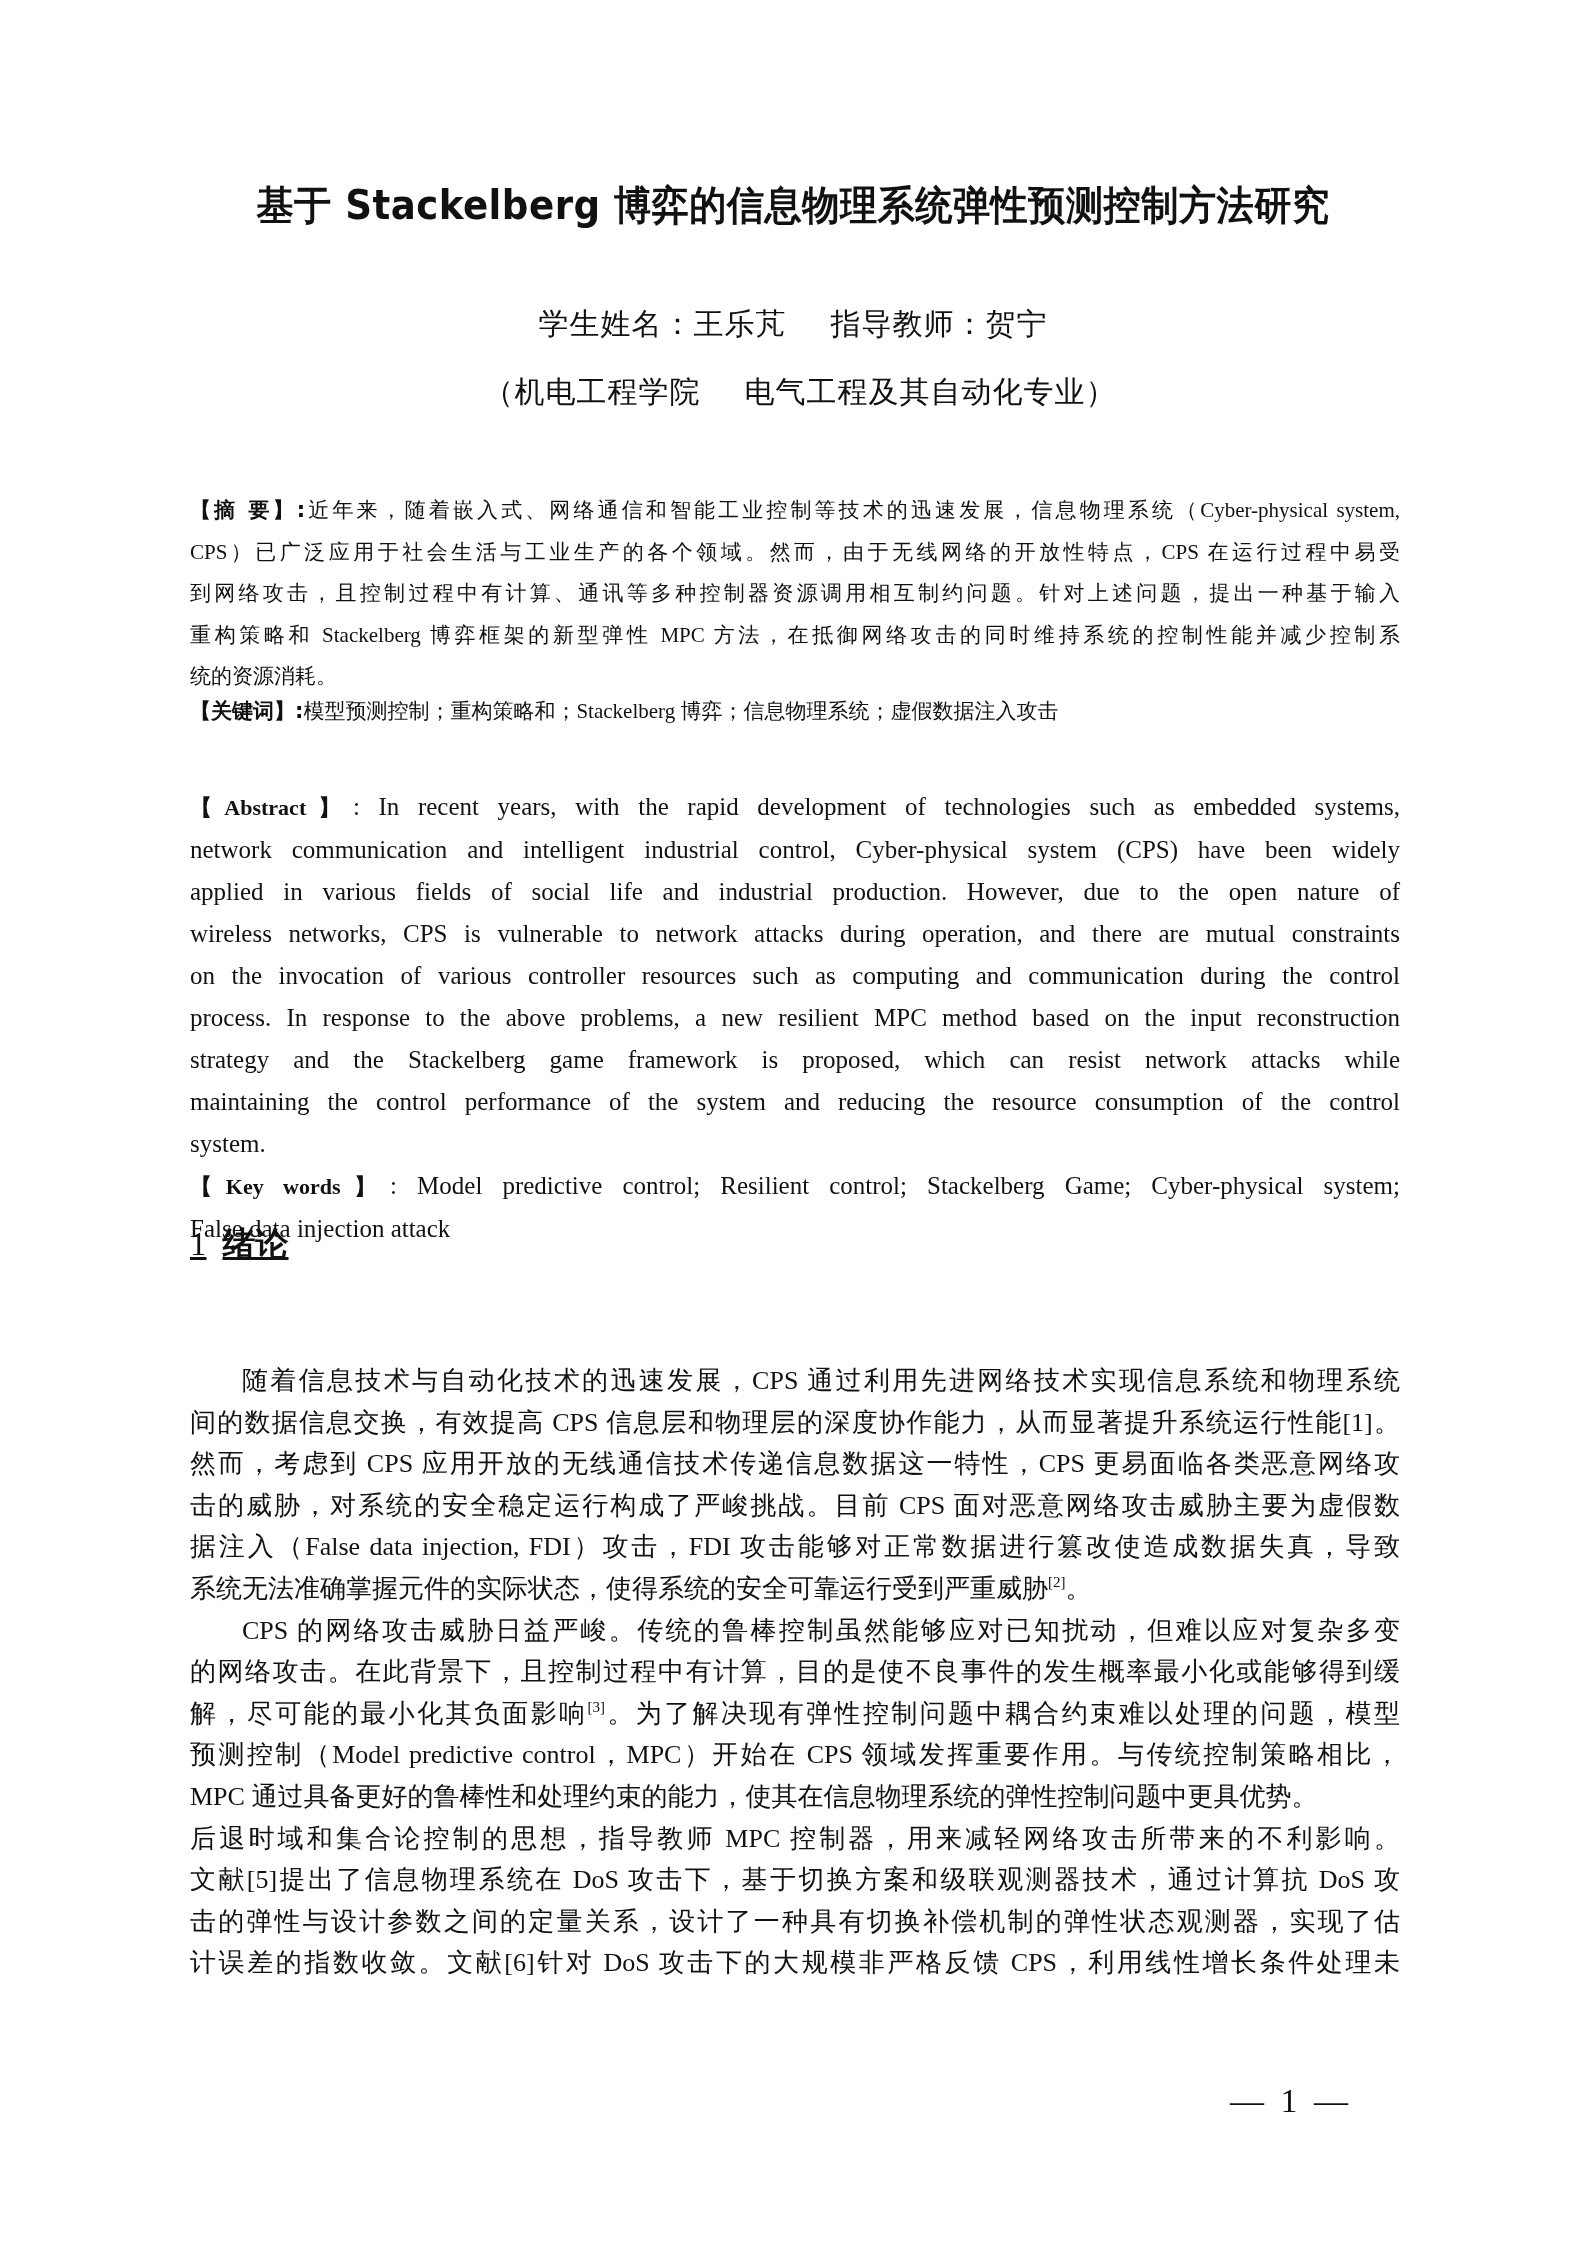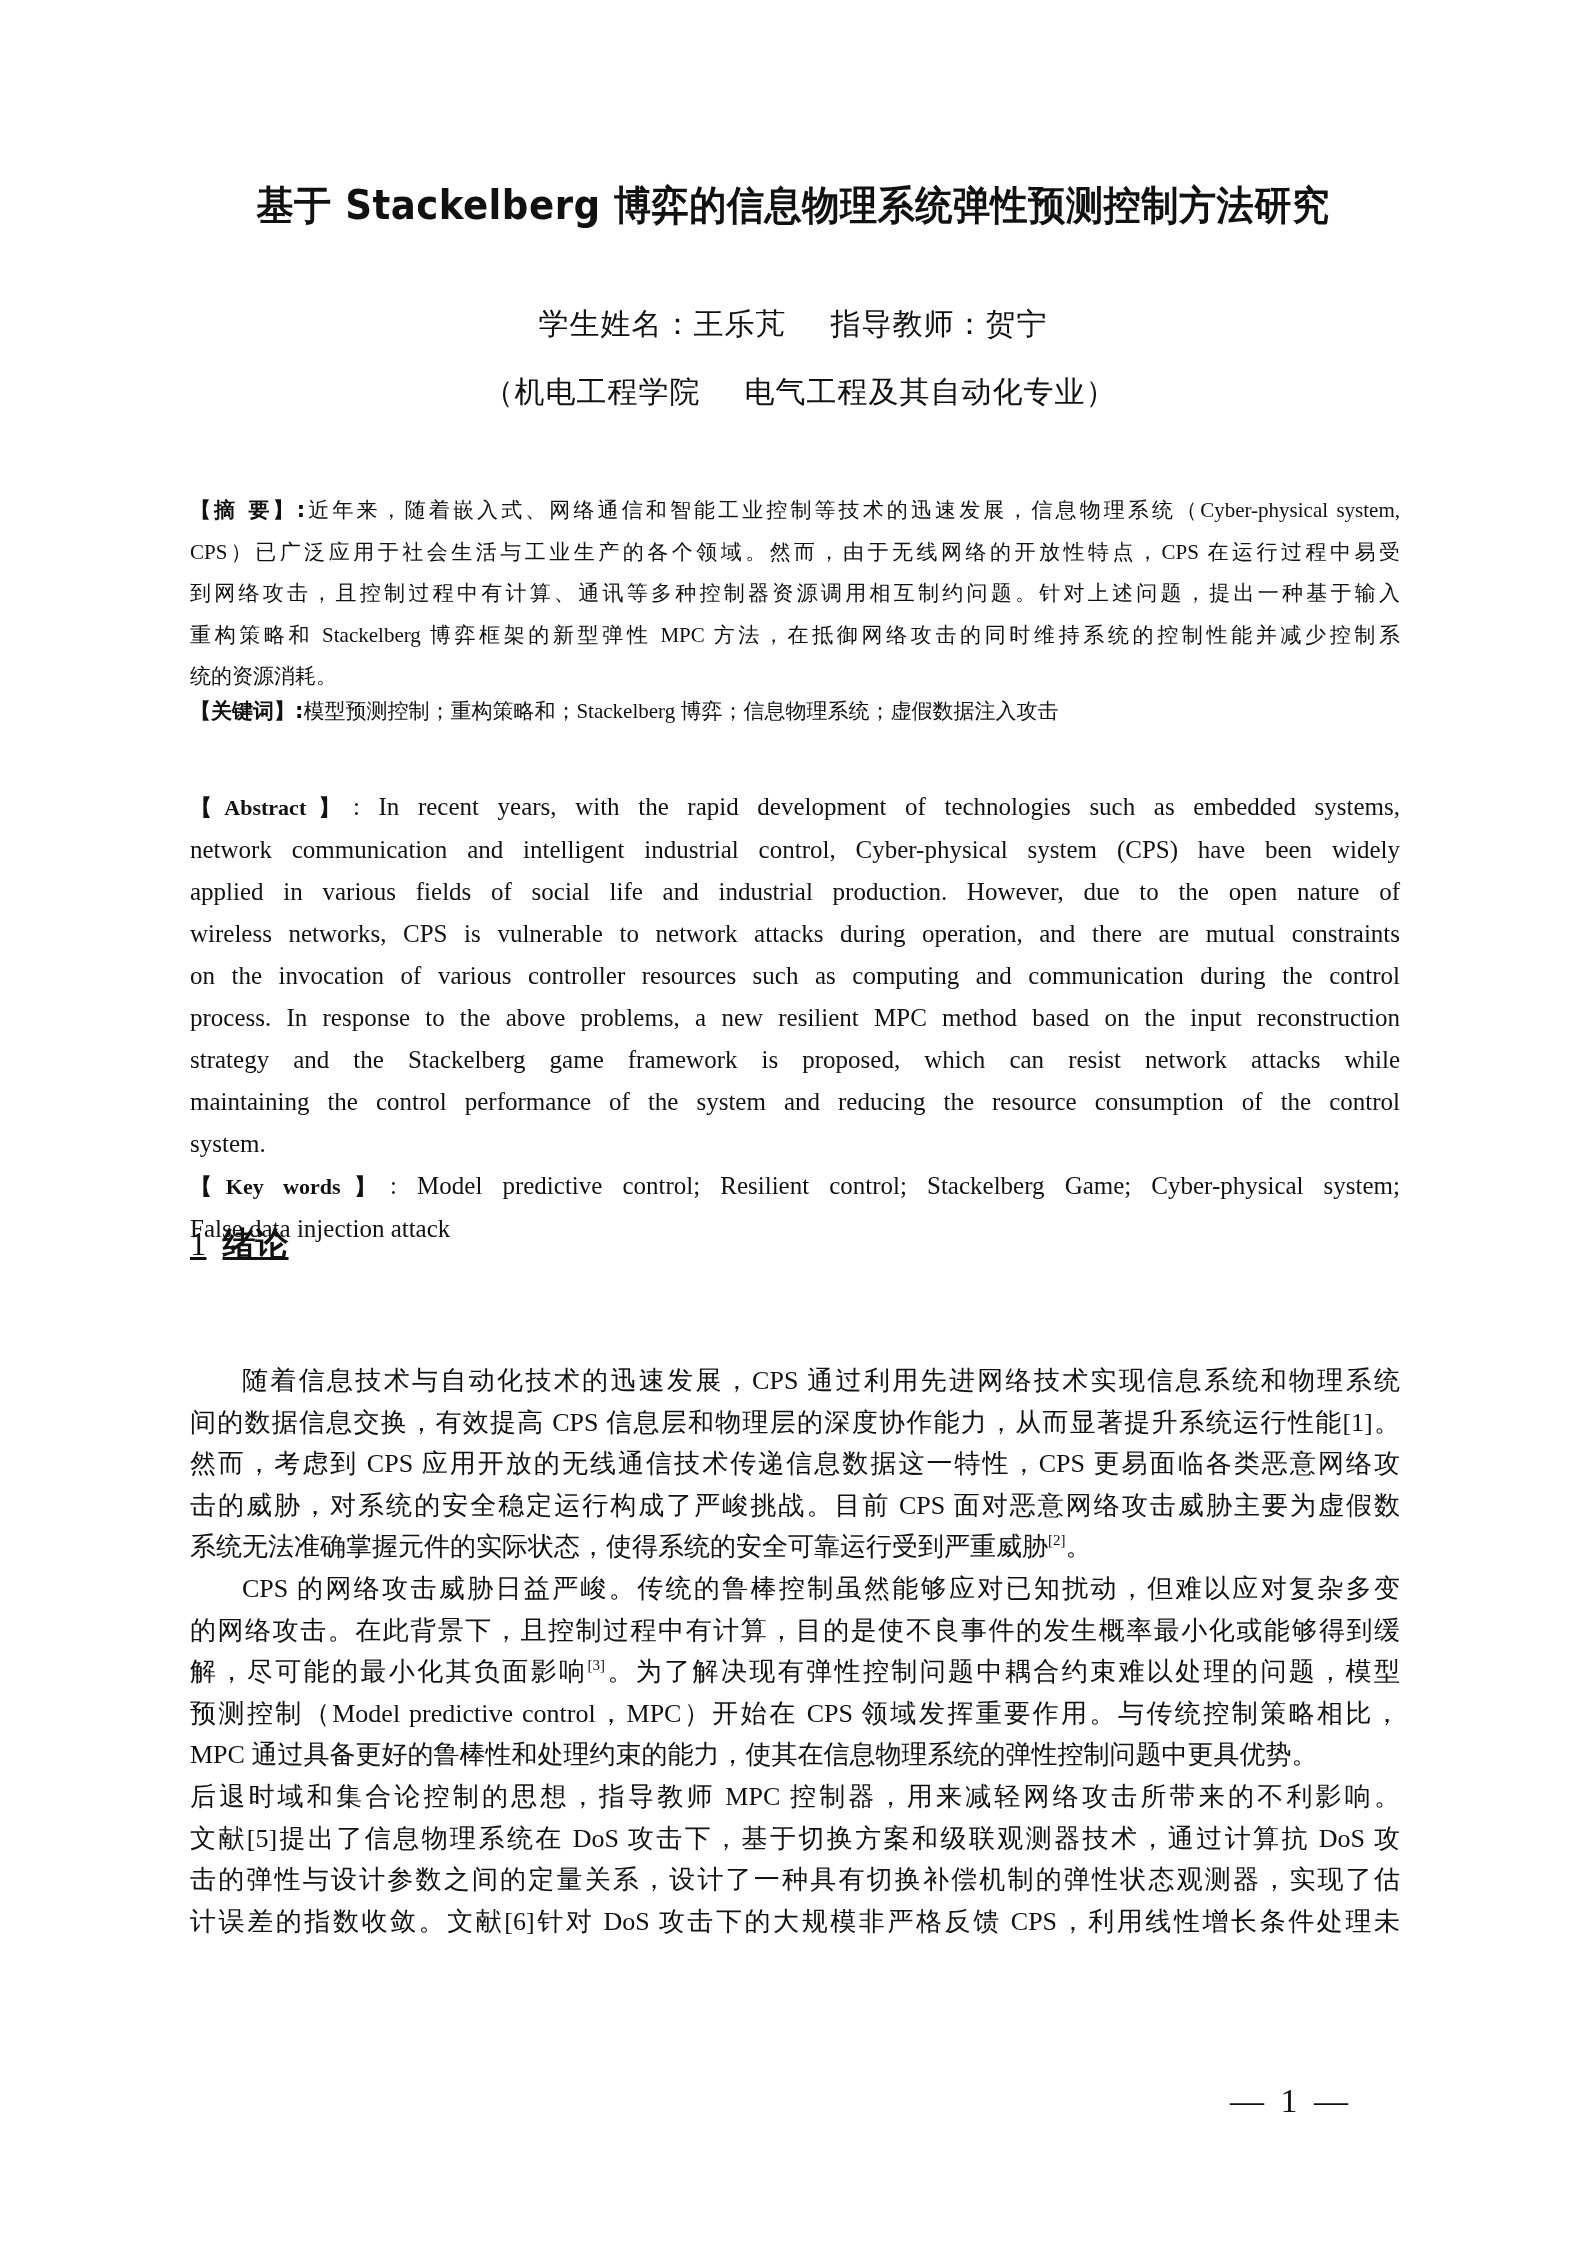--- a/index.html
+++ b/index.html
@@ -71,20 +71,21 @@
 
   <div class="section-title">
     <span class="num">1</span><span>绪论</span>
   </div>
 
   <div class="body">
     <span class="line indent">随着信息技术与自动化技术的迅速发展，CPS 通过利用先进网络技术实现信息系统和物理系统</span>
     <span class="line">间的数据信息交换，有效提高 CPS 信息层和物理层的深度协作能力，从而显著提升系统运行性能[1]。</span>
     <span class="line">然而，考虑到 CPS 应用开放的无线通信技术传递信息数据这一特性，CPS 更易面临各类恶意网络攻</span>
     <span class="line">击的威胁，对系统的安全稳定运行构成了严峻挑战。目前 CPS 面对恶意网络攻击威胁主要为虚假数</span>
+    <span class="line">据注入（False data injection, FDI）攻击，FDI 攻击能够对正常数据进行篡改使造成数据失真，导致</span>
     <span class="line last"><span>系统无法准确掌握元件的实际状态，使得系统的安全可靠运行受到严重威胁</span><sup>[2]</sup><span>。</span></span>
 
     <span class="line indent">CPS 的网络攻击威胁日益严峻。传统的鲁棒控制虽然能够应对已知扰动，但难以应对复杂多变</span>
     <span class="line">的网络攻击。在此背景下，且控制过程中有计算，目的是使不良事件的发生概率最小化或能够得到缓</span>
     <span class="line"><span>解，尽可能的最小化其负面影响</span><sup>[3]</sup><span>。为了解决现有弹性控制问题中耦合约束难以处理的问题，模型</span></span>
     <span class="line">预测控制（Model predictive control，MPC）开始在 CPS 领域发挥重要作用。与传统控制策略相比，</span>
     <span class="line last">MPC 通过具备更好的鲁棒性和处理约束的能力，使其在信息物理系统的弹性控制问题中更具优势。</span>
 
     <span class="line">后退时域和集合论控制的思想，指导教师 MPC 控制器，用来减轻网络攻击所带来的不利影响。</span>
     <span class="line">文献[5]提出了信息物理系统在 DoS 攻击下，基于切换方案和级联观测器技术，通过计算抗 DoS 攻</span>

